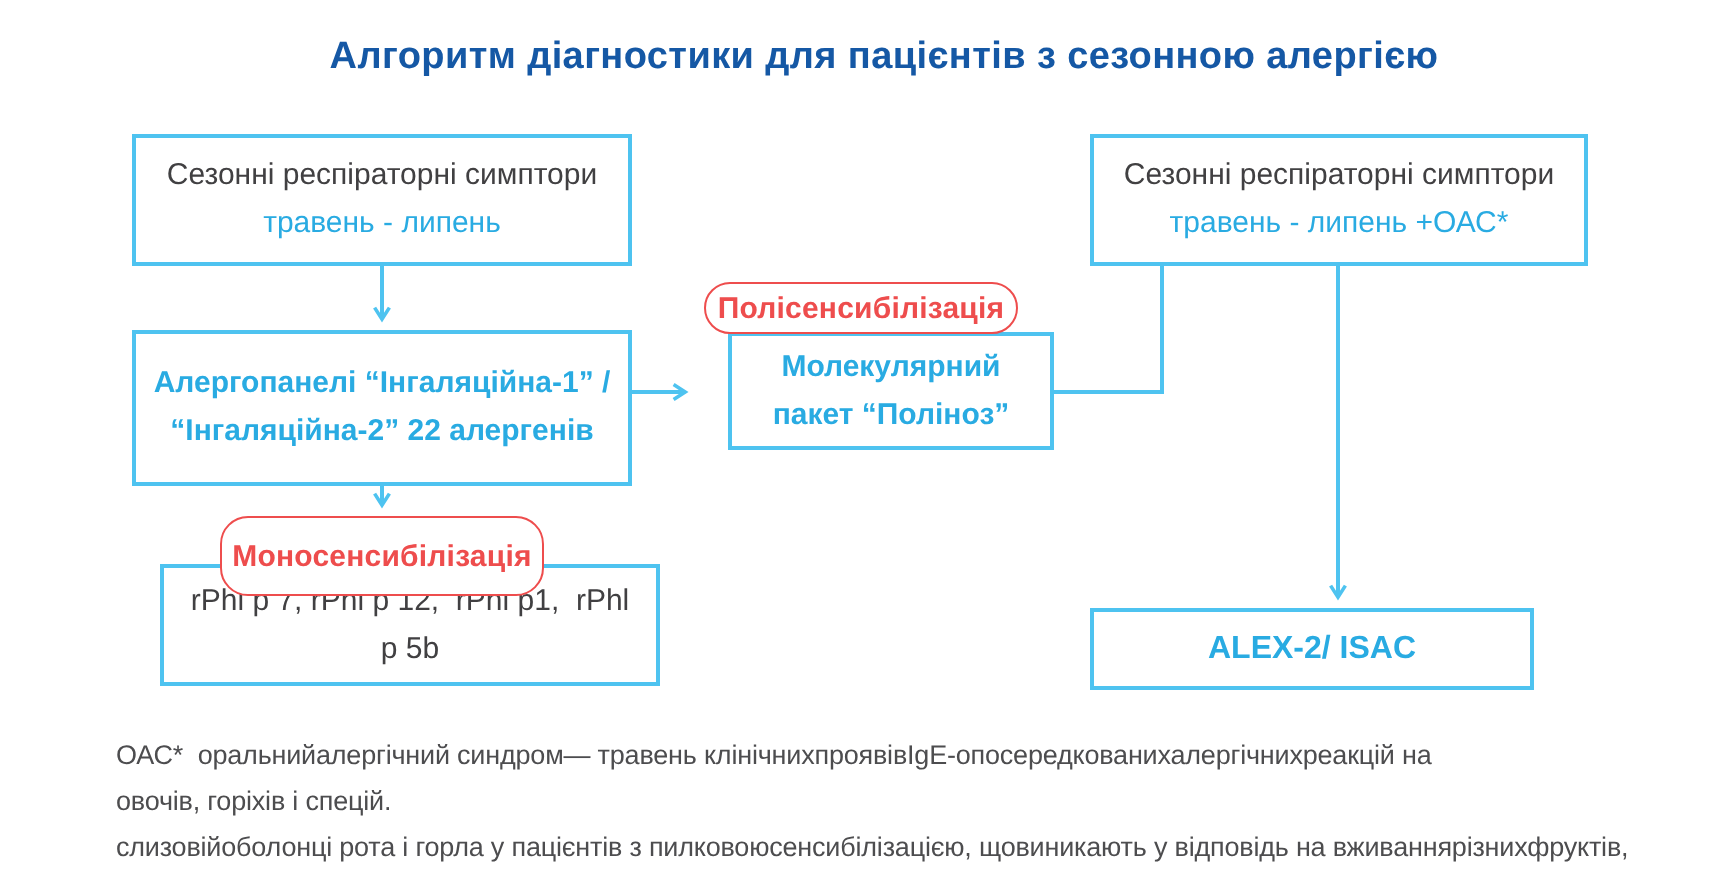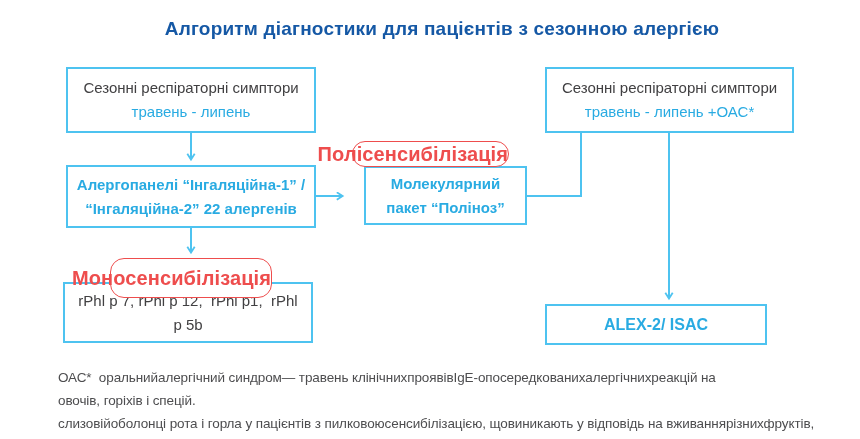--- a/index.html
+++ b/index.html
@@ -44,42 +44,42 @@
   .dark-text  { color: #414042; font-size: 15px; }
   .cyan-text  { color: #29ABE2; font-size: 15px; }
   .cyan-bold  { color: #29ABE2; font-size: 15px; font-weight: bold; }
   .badge {
     position: absolute;
     background: #ffffff;
     border: 1.7px solid #EE4D4D;
     border-radius: 14px;
     box-sizing: border-box;
     color: #EE4D4D;
-    font-size: 20px;
+    font-size: 15px;
     font-weight: bold;
     display: flex;
     align-items: center;
-    justify-content: flex-end;
+    justify-content: center;
     z-index: 3;
     letter-spacing: 0.1px;
   }
   .footnote {
     position: absolute;
     left: 58px;
     top: 366px;
     width: 760px;
     color: #4D4D4F;
     font-size: 13.5px;
   }
   .footnote .fn-line { line-height: 23px; white-space: pre-wrap; letter-spacing: -0.1px; }
 
   
   #box-left-top    { left: 66px;  top: 67px;  width: 250px; height: 66px; }
-  #box-panels      { left: 66px;  top: 165px; width: 250px; height: 63px; }
-  #box-rphl        { left: 63px;  top: 282px; width: 250px; height: 61px; z-index: 2; }
+  #box-panels      { left: 66px;  top: 165px; width: 250px; height: 78px; }
+  #box-rphl        { left: 80px;  top: 282px; width: 250px; height: 61px; z-index: 2; }
   #badge-mono      { left: 110px; top: 258px; width: 162px; height: 40px; }
   #badge-poly      { left: 352px; top: 141px; width: 157px; height: 26px; }
   #box-polinoz     { left: 348px; top: 166px; width: 163px; height: 59px; z-index: 2; margin-left: 16px; }
   #box-right-top   { left: 545px; top: 67px;  width: 249px; height: 66px; }
   #box-alex        { left: 545px; top: 304px; width: 222px; height: 41px; }
   #box-alex .line  { font-size: 16px; }
 </style>
 </head>
 <body>
 

